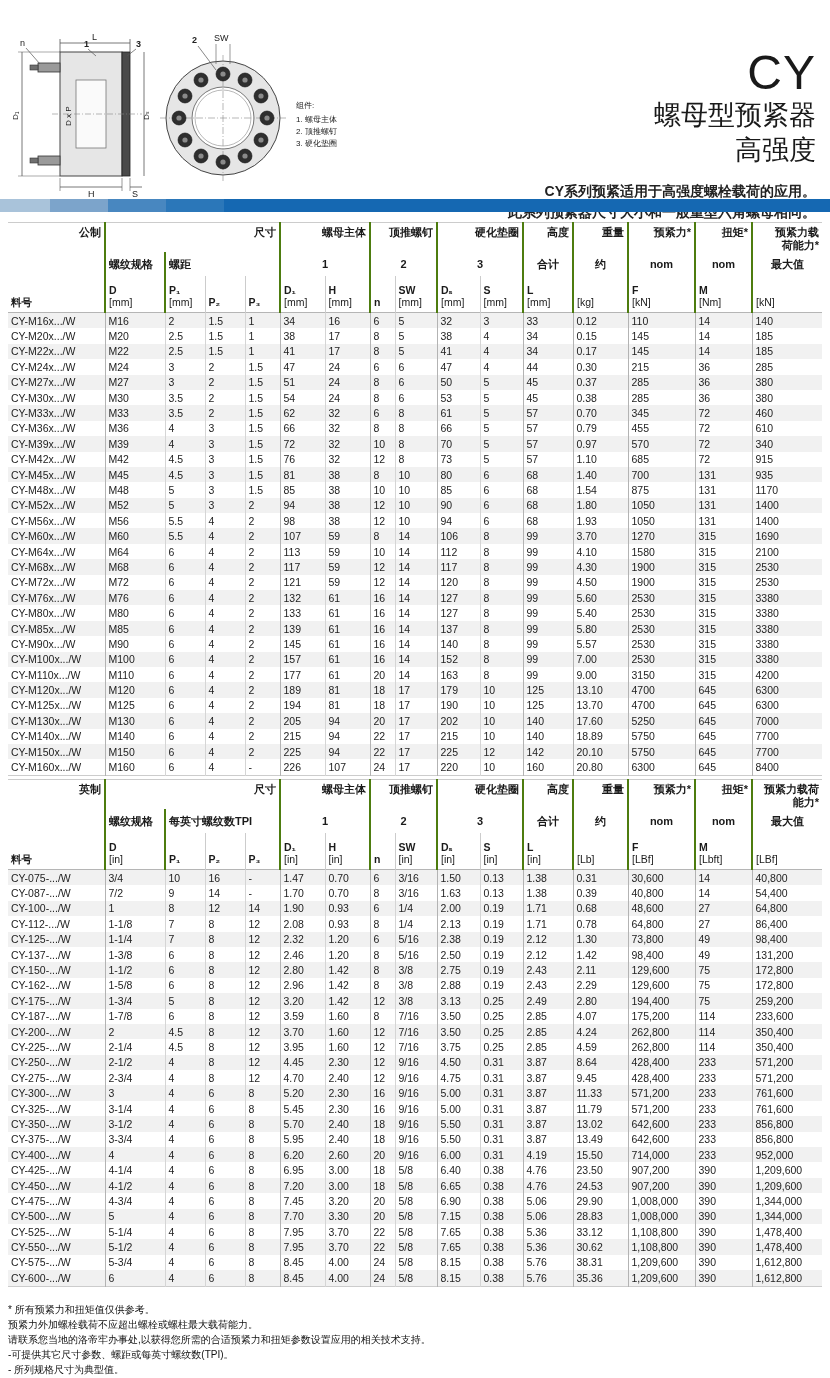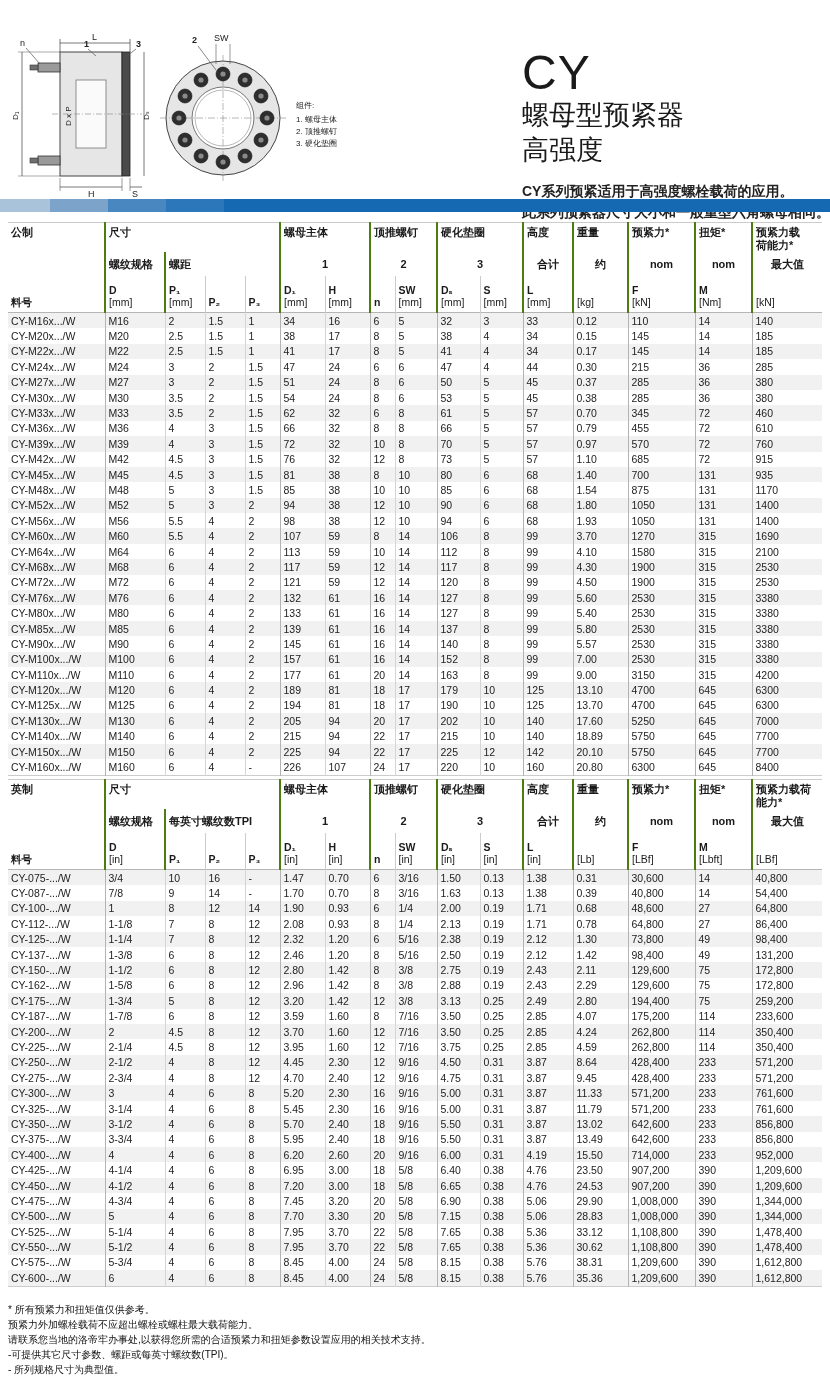--- a/index.html
+++ b/index.html
@@ -4,38 +4,38 @@
 <style>
   html,body{margin:0;padding:0;background:#fff;}
   .page{position:relative;width:830px;height:1378px;background:#fff;overflow:hidden;
         font-family:"Liberation Sans","DejaVu Sans",sans-serif;color:#1a1a1a;}
 
   
   .drawing{position:absolute;left:8px;top:30px;width:350px;height:168px;}
   .drawing text{font-family:"Liberation Sans","DejaVu Sans",sans-serif;fill:#222;}
 
   
-  .title-block{position:absolute;right:0;top:48px;}
+  .title-block{position:absolute;right:14px;top:48px;text-align:right;}
   .cy-code{font-size:48px;line-height:1.05;font-weight:400;letter-spacing:1px;}
   .cy-sub{font-size:27px;line-height:1.3;font-weight:400;}
   .cy-desc{margin-top:12px;font-size:14px;font-weight:700;line-height:1.55;color:#222;}
 
   
   .accent-bar{position:absolute;left:0;top:199px;width:830px;height:13px;
     background:linear-gradient(90deg,#a9c3da 0 6%,#7ca4cb 6% 13%,#4887c0 13% 20%,#2b77b9 20% 27%,#1568b2 27% 100%);}
 
   
   .tbl-wrap{position:absolute;left:8px;width:814px;}
   .metric-pos{top:222px;}
   .imperial-pos{top:779px;}
   table.dt{border-collapse:collapse;table-layout:fixed;width:814px;
            border-top:1px solid #ccc;border-bottom:1px solid #ccc;}
   .dt th{font-weight:bold;text-align:left;white-space:pre-line;padding:0 3px;}
   .dt thead{border-bottom:1px solid #b5b5b5;}
-  .dt .rowA th{height:26px;vertical-align:top;font-size:11px;padding-top:3px;line-height:1.15;}
+  .dt .rowA th{height:26px;vertical-align:top;font-size:11px;padding-top:3px;line-height:1.15;text-align:right;}
   .dt .rowB th{height:24px;vertical-align:middle;font-size:11px;}
   .dt .rowC th{height:33px;vertical-align:bottom;font-size:10.5px;padding-bottom:3px;line-height:1.2;font-weight:normal;}
   .dt .rowC th::first-line{font-weight:bold;}
   .dt .rowC th.u::first-line{font-weight:normal;}
   .dt .c{text-align:center;}
   .bg{border-left:2px solid #4d7c0f;}
   .bl{border-left:1px solid #ccc;}
   .dt tbody td{font-size:10.5px;height:15.4px;padding:0 3px;color:#222;
                white-space:nowrap;overflow:hidden;vertical-align:middle;}
   .dt tbody tr:nth-child(odd){background:#f1f1f1;}
@@ -393,21 +393,21 @@
             <td>72</td>
             <td>32</td>
             <td>10</td>
             <td>8</td>
             <td>70</td>
             <td>5</td>
             <td>57</td>
             <td>0.97</td>
             <td>570</td>
             <td>72</td>
-            <td>760</td>
+            <td>340</td>
           </tr>
           <tr>
             <td>CY-M42x.../W</td>
             <td>M42</td>
             <td>4.5</td>
             <td>3</td>
             <td>1.5</td>
             <td>76</td>
             <td>32</td>
             <td>12</td>
@@ -873,21 +873,21 @@
             <td>1.50</td>
             <td>0.13</td>
             <td>1.38</td>
             <td>0.31</td>
             <td>30,600</td>
             <td>14</td>
             <td>40,800</td>
           </tr>
           <tr>
             <td>CY-087-.../W</td>
-            <td>7/8</td>
+            <td>7/2</td>
             <td>9</td>
             <td>14</td>
             <td>-</td>
             <td>1.70</td>
             <td>0.70</td>
             <td>8</td>
             <td>3/16</td>
             <td>1.63</td>
             <td>0.13</td>
             <td>1.38</td>

